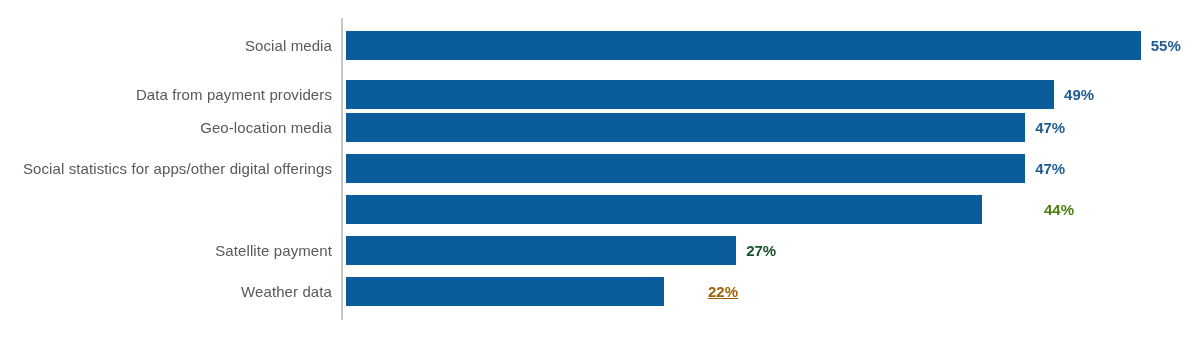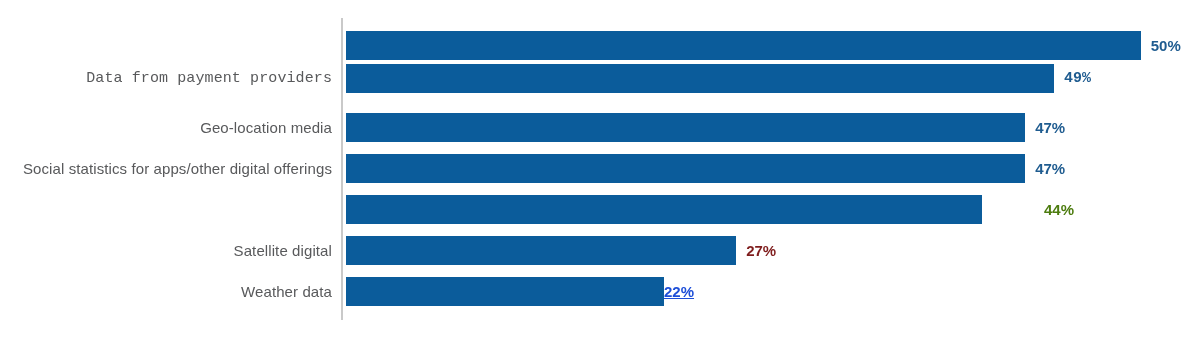--- a/index.html
+++ b/index.html
@@ -81,47 +81,48 @@
   }
 </style>
 </head>
 <body>
 
 <div id="chart-root">
   <div class="plot-area">
     <div class="axis-line"></div>
     <div id="bars-container">
         <div class="bar-row" style="top: 31px;">
+          <div class="cat-label">Social media</div>
           <div class="bar" style="width: 794.75px; background: rgb(11, 92, 155);"></div>
-          <div class="bar-value" style="left: 1150.75px; color: rgb(31, 92, 144);">50%</div>
+          <div class="bar-value" style="left: 1150.75px; color: rgb(31, 92, 144);">55%</div>
         </div>
-        <div class="bar-row" style="top: 64px; font-family: Liberation Mono, monospace;">
+        <div class="bar-row" style="top: 80px;">
           <div class="cat-label">Data from payment providers</div>
           <div class="bar" style="width: 708.05px; background: rgb(11, 92, 155);"></div>
           <div class="bar-value" style="left: 1064.05px; color: rgb(31, 92, 144); text-align: center;">49%</div>
         </div>
         <div class="bar-row" style="top: 113px;">
           <div class="cat-label">Geo-location media</div>
           <div class="bar" style="width: 679.15px; background: rgb(11, 92, 155);"></div>
           <div class="bar-value" style="left: 1035.15px; color: rgb(31, 92, 144);">47%</div>
         </div>
         <div class="bar-row" style="top: 154px;">
           <div class="cat-label">Social statistics for apps/other digital offerings</div>
           <div class="bar" style="width: 679.15px; background: rgb(11, 92, 155);"></div>
           <div class="bar-value" style="left: 1035.15px; color: rgb(31, 92, 144);">47%</div>
         </div>
         <div class="bar-row" style="top: 195px;">
           <div class="bar" style="width: 635.8px; background: rgb(11, 92, 155);"></div>
           <div class="bar-value" style="left: 1044px; color: #4d7c0f;">44%</div>
         </div>
         <div class="bar-row" style="top: 236px;">
-          <div class="cat-label">Satellite digital</div>
+          <div class="cat-label">Satellite payment</div>
           <div class="bar" style="width: 390.15px; background: rgb(11, 92, 155);"></div>
-          <div class="bar-value" style="left: 746.15px; color: #7f1d1d;">27%</div>
+          <div class="bar-value" style="left: 746.15px; color: #14532d;">27%</div>
         </div>
         <div class="bar-row" style="top: 277px;">
           <div class="cat-label">Weather data</div>
           <div class="bar" style="width: 317.9px; background: rgb(11, 92, 155);"></div>
-          <div class="bar-value" style="left: 664px; color: #1d4ed8; text-decoration: underline;">22%</div>
+          <div class="bar-value" style="left: 708px; color: #a16207; text-decoration: underline;">22%</div>
         </div>
       </div>
   </div>
 </div>
 
 </body></html>

